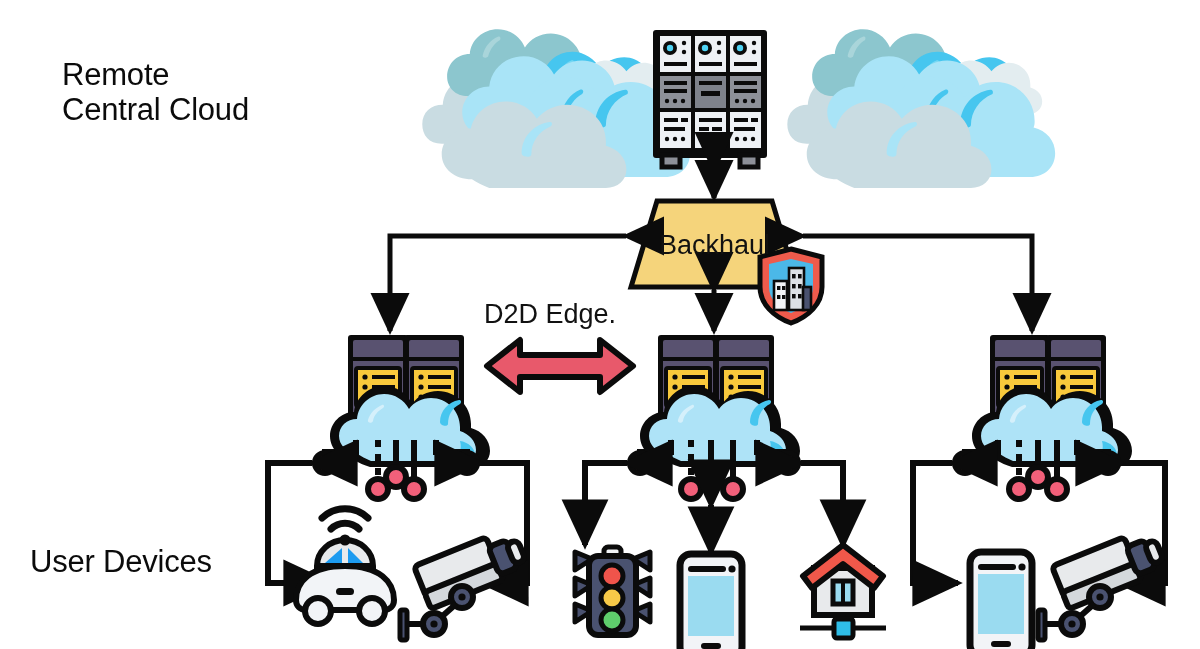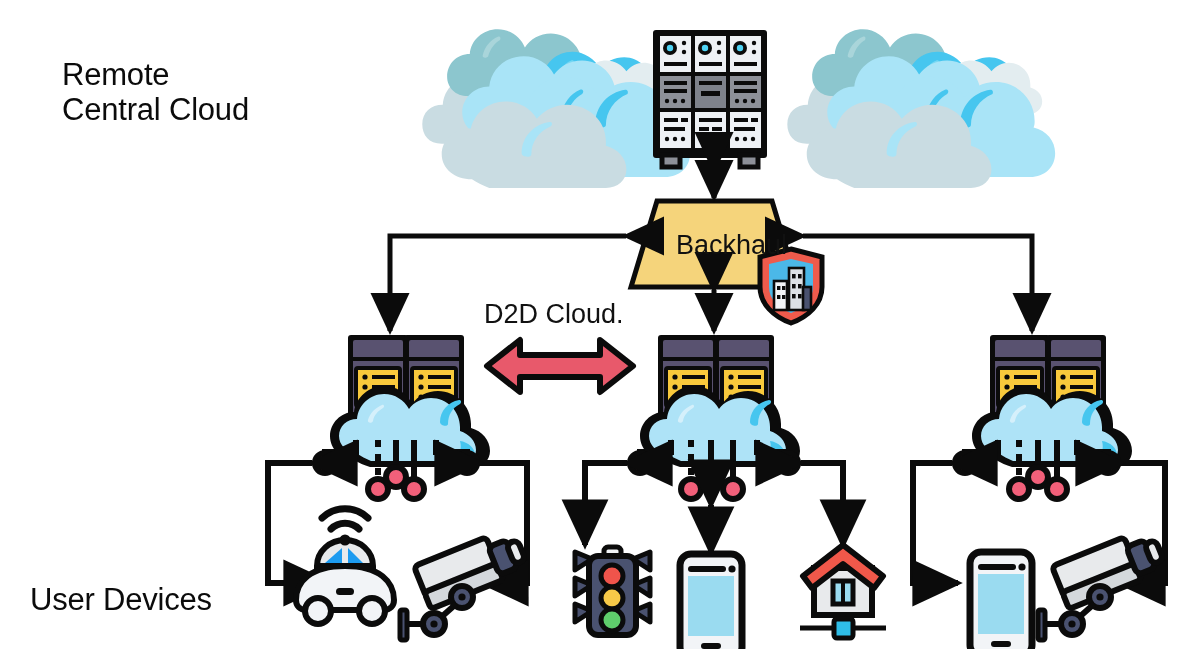--- a/index.html
+++ b/index.html
@@ -16,29 +16,29 @@
     color:#0b0b0b;
     font-size:31px;
     line-height:1.12;
     font-weight:400;
     letter-spacing:-0.2px;
     text-align:left;
     white-space:pre-line;
   }
   #lbl-remote{left:62px;top:58px;}
   #lbl-edge{left:40px;top:371px;}
-  #lbl-user{left:30px;top:583px;}
+  #lbl-user{left:30px;top:545px;}
   .node-text{
     position:absolute;
     color:#111111;
     font-size:27px;
     font-family:"Liberation Sans", sans-serif;
     white-space:nowrap;
   }
-  #txt-backhaul{left:659px;top:230px;margin-left:17px;}
+  #txt-backhaul{left:659px;top:230px;}
   #txt-d2d{left:484px;top:299px;font-size:27px;}
   svg{position:absolute;left:0;top:0;}
 </style>
 </head>
 <body>
 
 <div id="stage">
 
   <div class="tier-label" id="lbl-remote">Remote
 Central Cloud</div>
@@ -336,15 +336,15 @@
     <g>
       <use href="#phoneicon" x="970" y="552"></use>
     </g>
 
     <g>
       <use href="#cctv" x="1042" y="534"></use>
     </g>
   </svg>
 
   <div class="node-text" id="txt-backhaul">Backhaul</div>
-  <div class="node-text" id="txt-d2d">D2D Cloud.</div>
+  <div class="node-text" id="txt-d2d">D2D Edge.</div>
 
 </div>
 
 </body></html>

